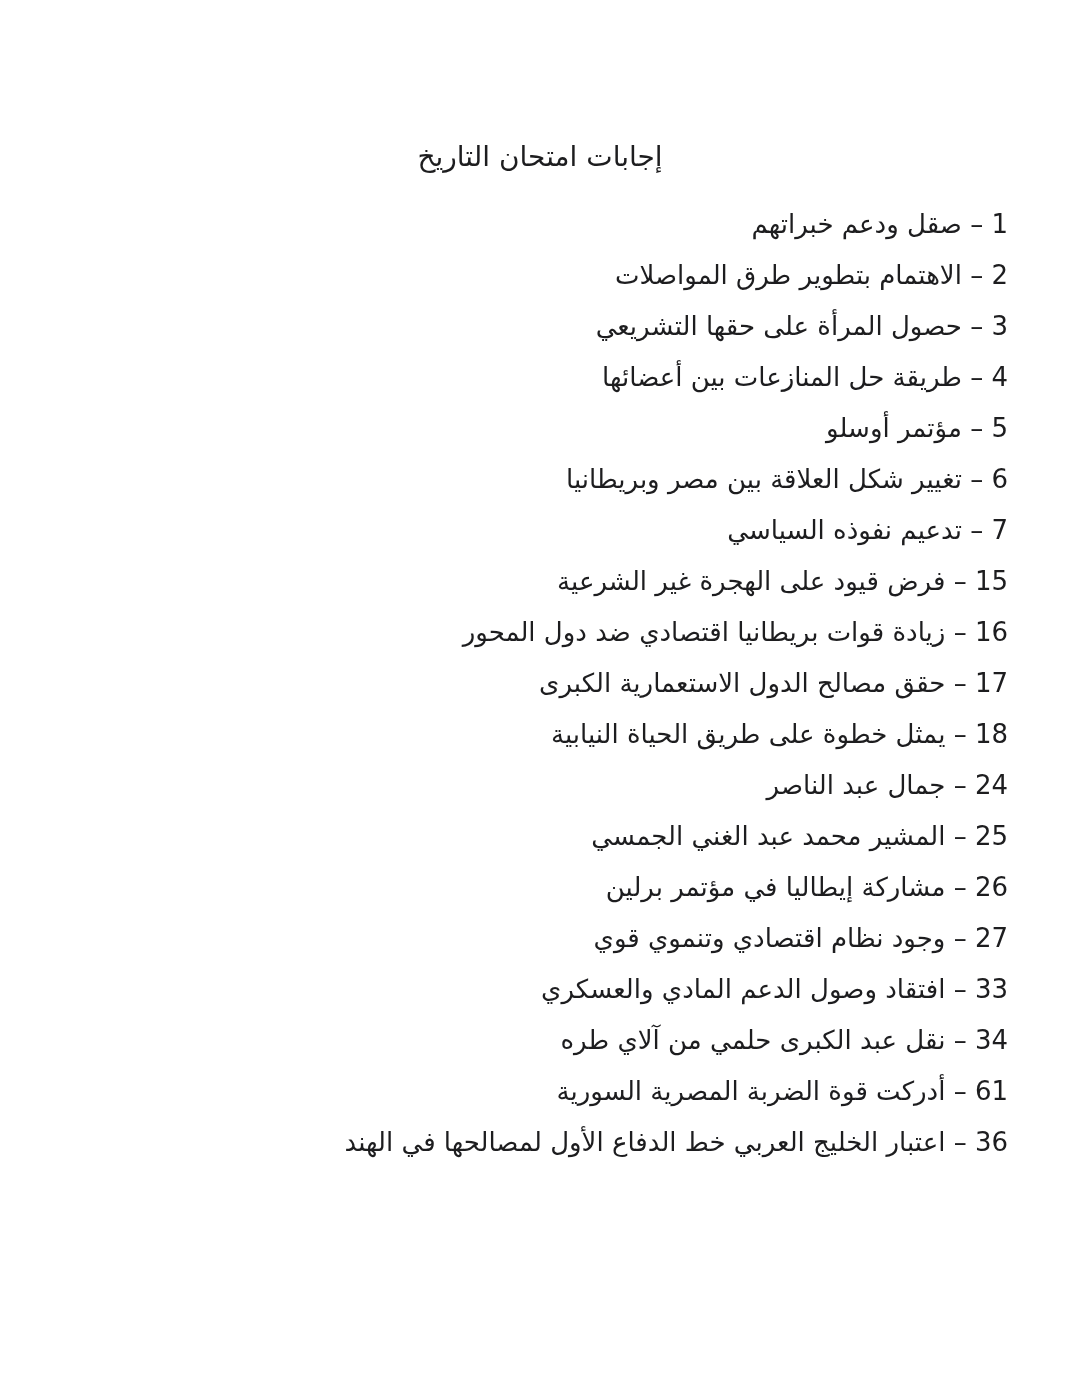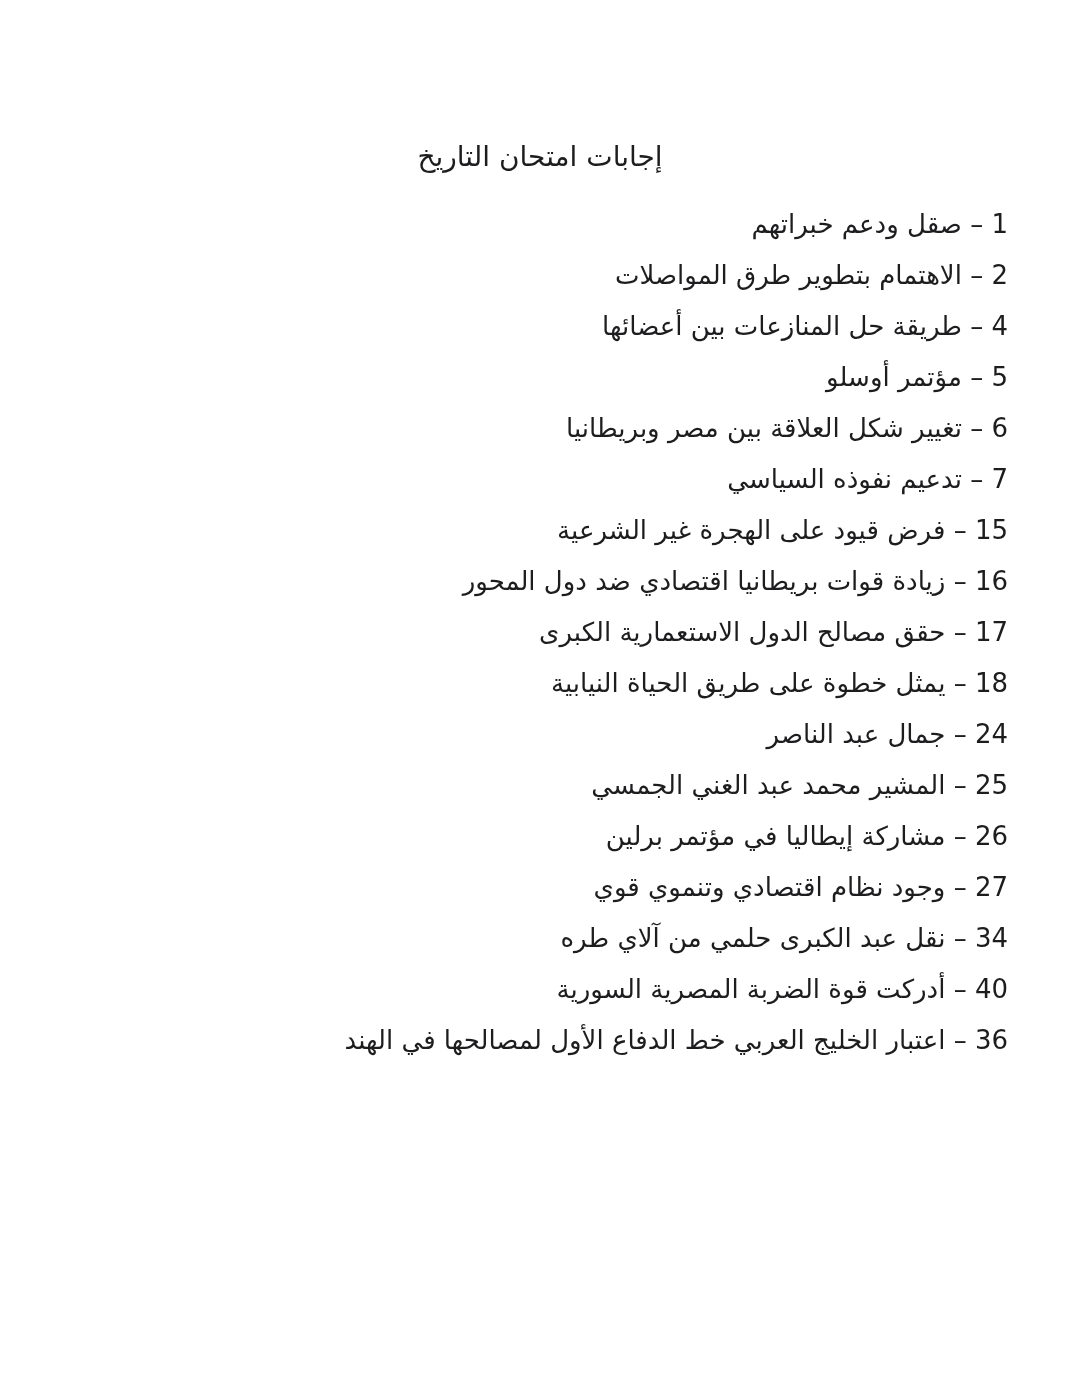--- a/index.html
+++ b/index.html
@@ -63,32 +63,34 @@
 </head>
 <body>
 
 <div class="page" dir="rtl">
 
   <h1 class="doc-title">إجابات امتحان التاريخ</h1>
 
   <ol class="answers-list" id="answers-list">
       <li class="answer-line"><span class="answer-number">1</span><span class="answer-sep"> – </span><span class="answer-text">صقل ودعم خبراتهم</span></li>
       <li class="answer-line"><span class="answer-number">2</span><span class="answer-sep"> – </span><span class="answer-text">الاهتمام بتطوير طرق المواصلات</span></li>
+      <li class="answer-line"><span class="answer-number">3</span><span class="answer-sep"> – </span><span class="answer-text">حصول المرأة على حقها التشريعي</span></li>
       <li class="answer-line"><span class="answer-number">4</span><span class="answer-sep"> – </span><span class="answer-text">طريقة حل المنازعات بين أعضائها</span></li>
       <li class="answer-line"><span class="answer-number">5</span><span class="answer-sep"> – </span><span class="answer-text">مؤتمر أوسلو</span></li>
       <li class="answer-line"><span class="answer-number">6</span><span class="answer-sep"> – </span><span class="answer-text">تغيير شكل العلاقة بين مصر وبريطانيا</span></li>
       <li class="answer-line"><span class="answer-number">7</span><span class="answer-sep"> – </span><span class="answer-text">تدعيم نفوذه السياسي</span></li>
       <li class="answer-line"><span class="answer-number">15</span><span class="answer-sep"> – </span><span class="answer-text">فرض قيود على الهجرة غير الشرعية</span></li>
       <li class="answer-line"><span class="answer-number">16</span><span class="answer-sep"> – </span><span class="answer-text">زيادة قوات بريطانيا اقتصادي ضد دول المحور</span></li>
       <li class="answer-line"><span class="answer-number">17</span><span class="answer-sep"> – </span><span class="answer-text">حقق مصالح الدول الاستعمارية الكبرى</span></li>
       <li class="answer-line"><span class="answer-number">18</span><span class="answer-sep"> – </span><span class="answer-text">يمثل خطوة على طريق الحياة النيابية</span></li>
       <li class="answer-line"><span class="answer-number">24</span><span class="answer-sep"> – </span><span class="answer-text">جمال عبد الناصر</span></li>
       <li class="answer-line"><span class="answer-number">25</span><span class="answer-sep"> – </span><span class="answer-text">المشير محمد عبد الغني الجمسي</span></li>
       <li class="answer-line"><span class="answer-number">26</span><span class="answer-sep"> – </span><span class="answer-text">مشاركة إيطاليا في مؤتمر برلين</span></li>
       <li class="answer-line"><span class="answer-number">27</span><span class="answer-sep"> – </span><span class="answer-text">وجود نظام اقتصادي وتنموي قوي</span></li>
+      <li class="answer-line"><span class="answer-number">33</span><span class="answer-sep"> – </span><span class="answer-text">افتقاد وصول الدعم المادي والعسكري</span></li>
       <li class="answer-line"><span class="answer-number">34</span><span class="answer-sep"> – </span><span class="answer-text">نقل عبد الكبرى حلمي من آلاي طره</span></li>
-      <li class="answer-line"><span class="answer-number">40</span><span class="answer-sep"> – </span><span class="answer-text">أدركت قوة الضربة المصرية السورية</span></li>
+      <li class="answer-line"><span class="answer-number">61</span><span class="answer-sep"> – </span><span class="answer-text">أدركت قوة الضربة المصرية السورية</span></li>
       <li class="answer-line"><span class="answer-number">36</span><span class="answer-sep"> – </span><span class="answer-text">اعتبار الخليج العربي خط الدفاع الأول لمصالحها في الهند</span></li>
     </ol>
 
   <div class="page-bottom-strip"></div>
 
 </div>
 
 </body></html>

